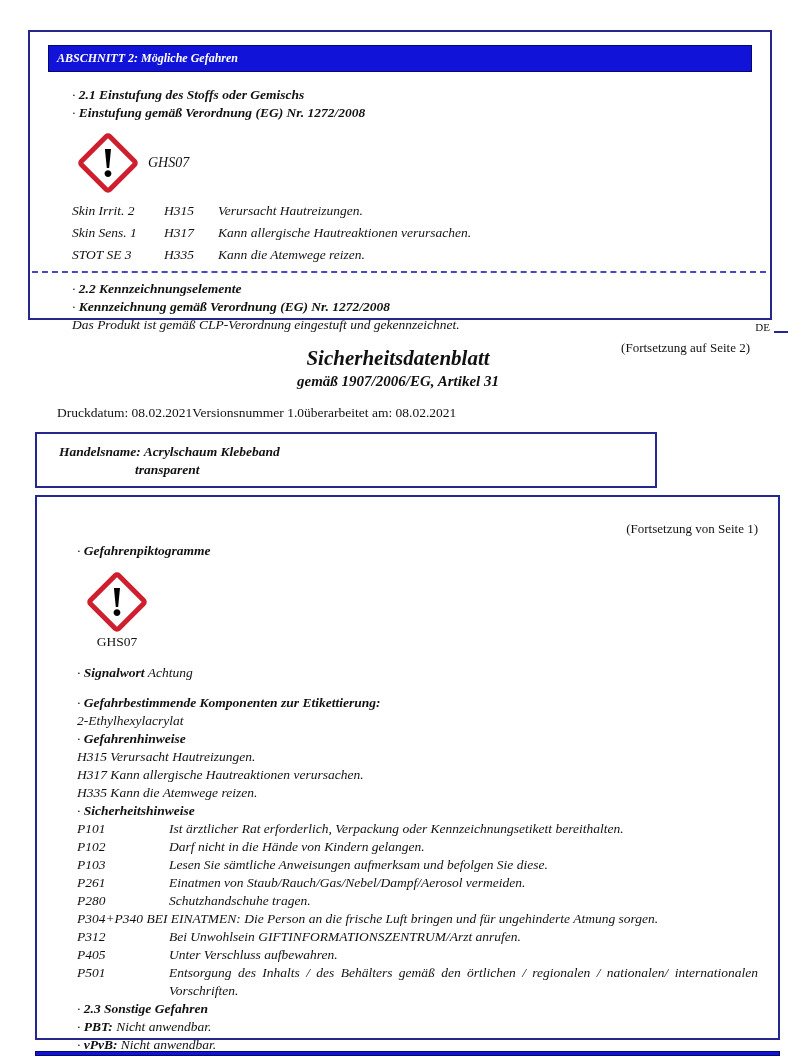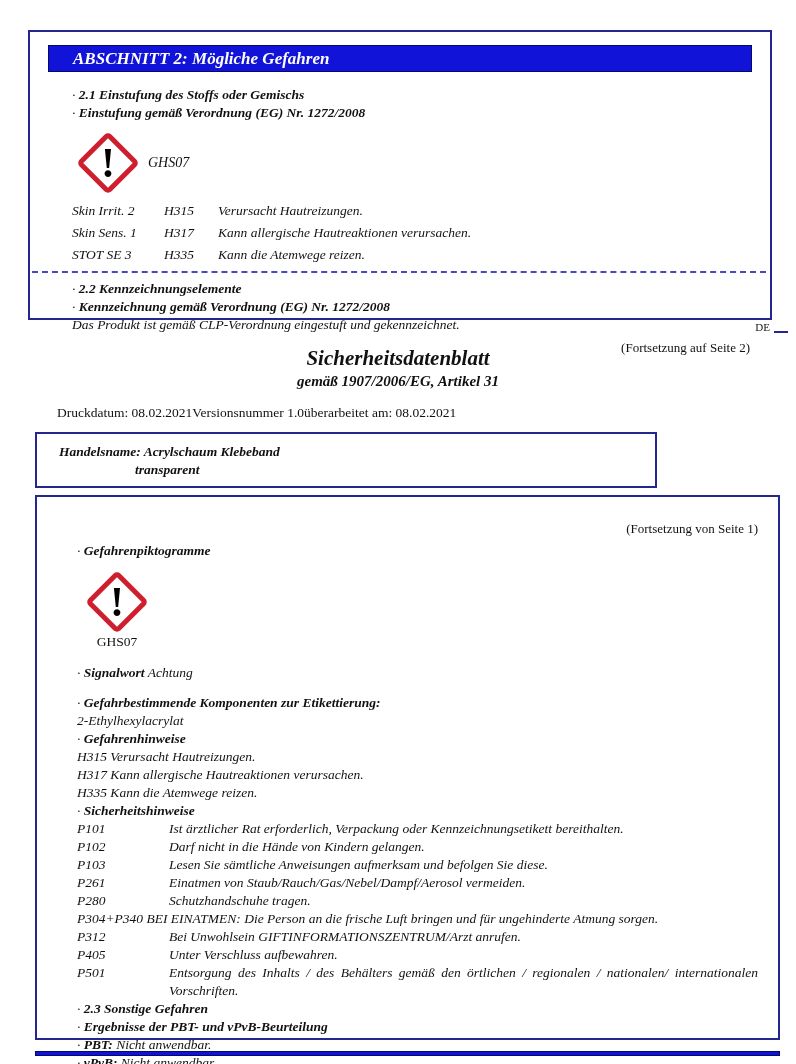--- a/index.html
+++ b/index.html
@@ -9,22 +9,22 @@
     font-family:"Liberation Serif", serif;
     color:#111;
   }
   .doc-box {
     position:absolute; border:2px solid #26268f; background:#fff;
   }
   #box1 { left:28px; top:30px; width:744px; height:290px; }
   .section-bar {
     margin:13px 18px 0 18px; height:27px;
     background:#1113d8; border:1px solid #060a66;
-    color:#fff; font-size:17px; font-weight:bold; font-style:italic;
-    line-height:25px; padding-left:24px;
+    color:#fff; font-size:12px; font-weight:bold; font-style:italic;
+    line-height:25px; padding-left:8px;
   }
   .content1 { padding:10px 20px 0 42px; font-size:13.5px; font-style:italic; }
   .bullet { padding-left:12px; text-indent:-12px; font-weight:bold; line-height:18px; }
   .bullet::before { content:"· "; font-weight:normal; }
   .plain-line { line-height:18px; }
   .ghs-wrap1 { display:flex; align-items:center; margin:6px 0 2px 2px; height:70px; }
   .ghs { position:relative; width:68px; height:68px; flex:0 0 68px; }
   .ghs .diamond {
     position:absolute; left:50%; top:50%; width:45px; height:45px;
     transform:translate(-50%,-50%) rotate(45deg);
@@ -199,19 +199,18 @@
     <div class="prow">
       <span class="pc">P405</span>
       <span class="pt">Unter Verschluss aufbewahren.</span>
     </div>
     <div class="prow">
       <span class="pc">P501</span>
       <span class="pt justify">Entsorgung des Inhalts / des Behälters gemäß den örtlichen / regionalen / nationalen/ internationalen Vorschriften.</span>
     </div>
 
     <div class="bullet">2.3 Sonstige Gefahren</div>
-    <div class="bullet">Ergebnisse der PBT- und vPvB-Beurteilung</div>
     <div class="kv"><span class="lbl">PBT:</span> <span>Nicht anwendbar.</span></div>
     <div class="kv"><span class="lbl">vPvB:</span> <span>Nicht anwendbar.</span></div>
   </div>
 </div>
 
 <div id="bottom-bar"></div>
 
 </body></html>

